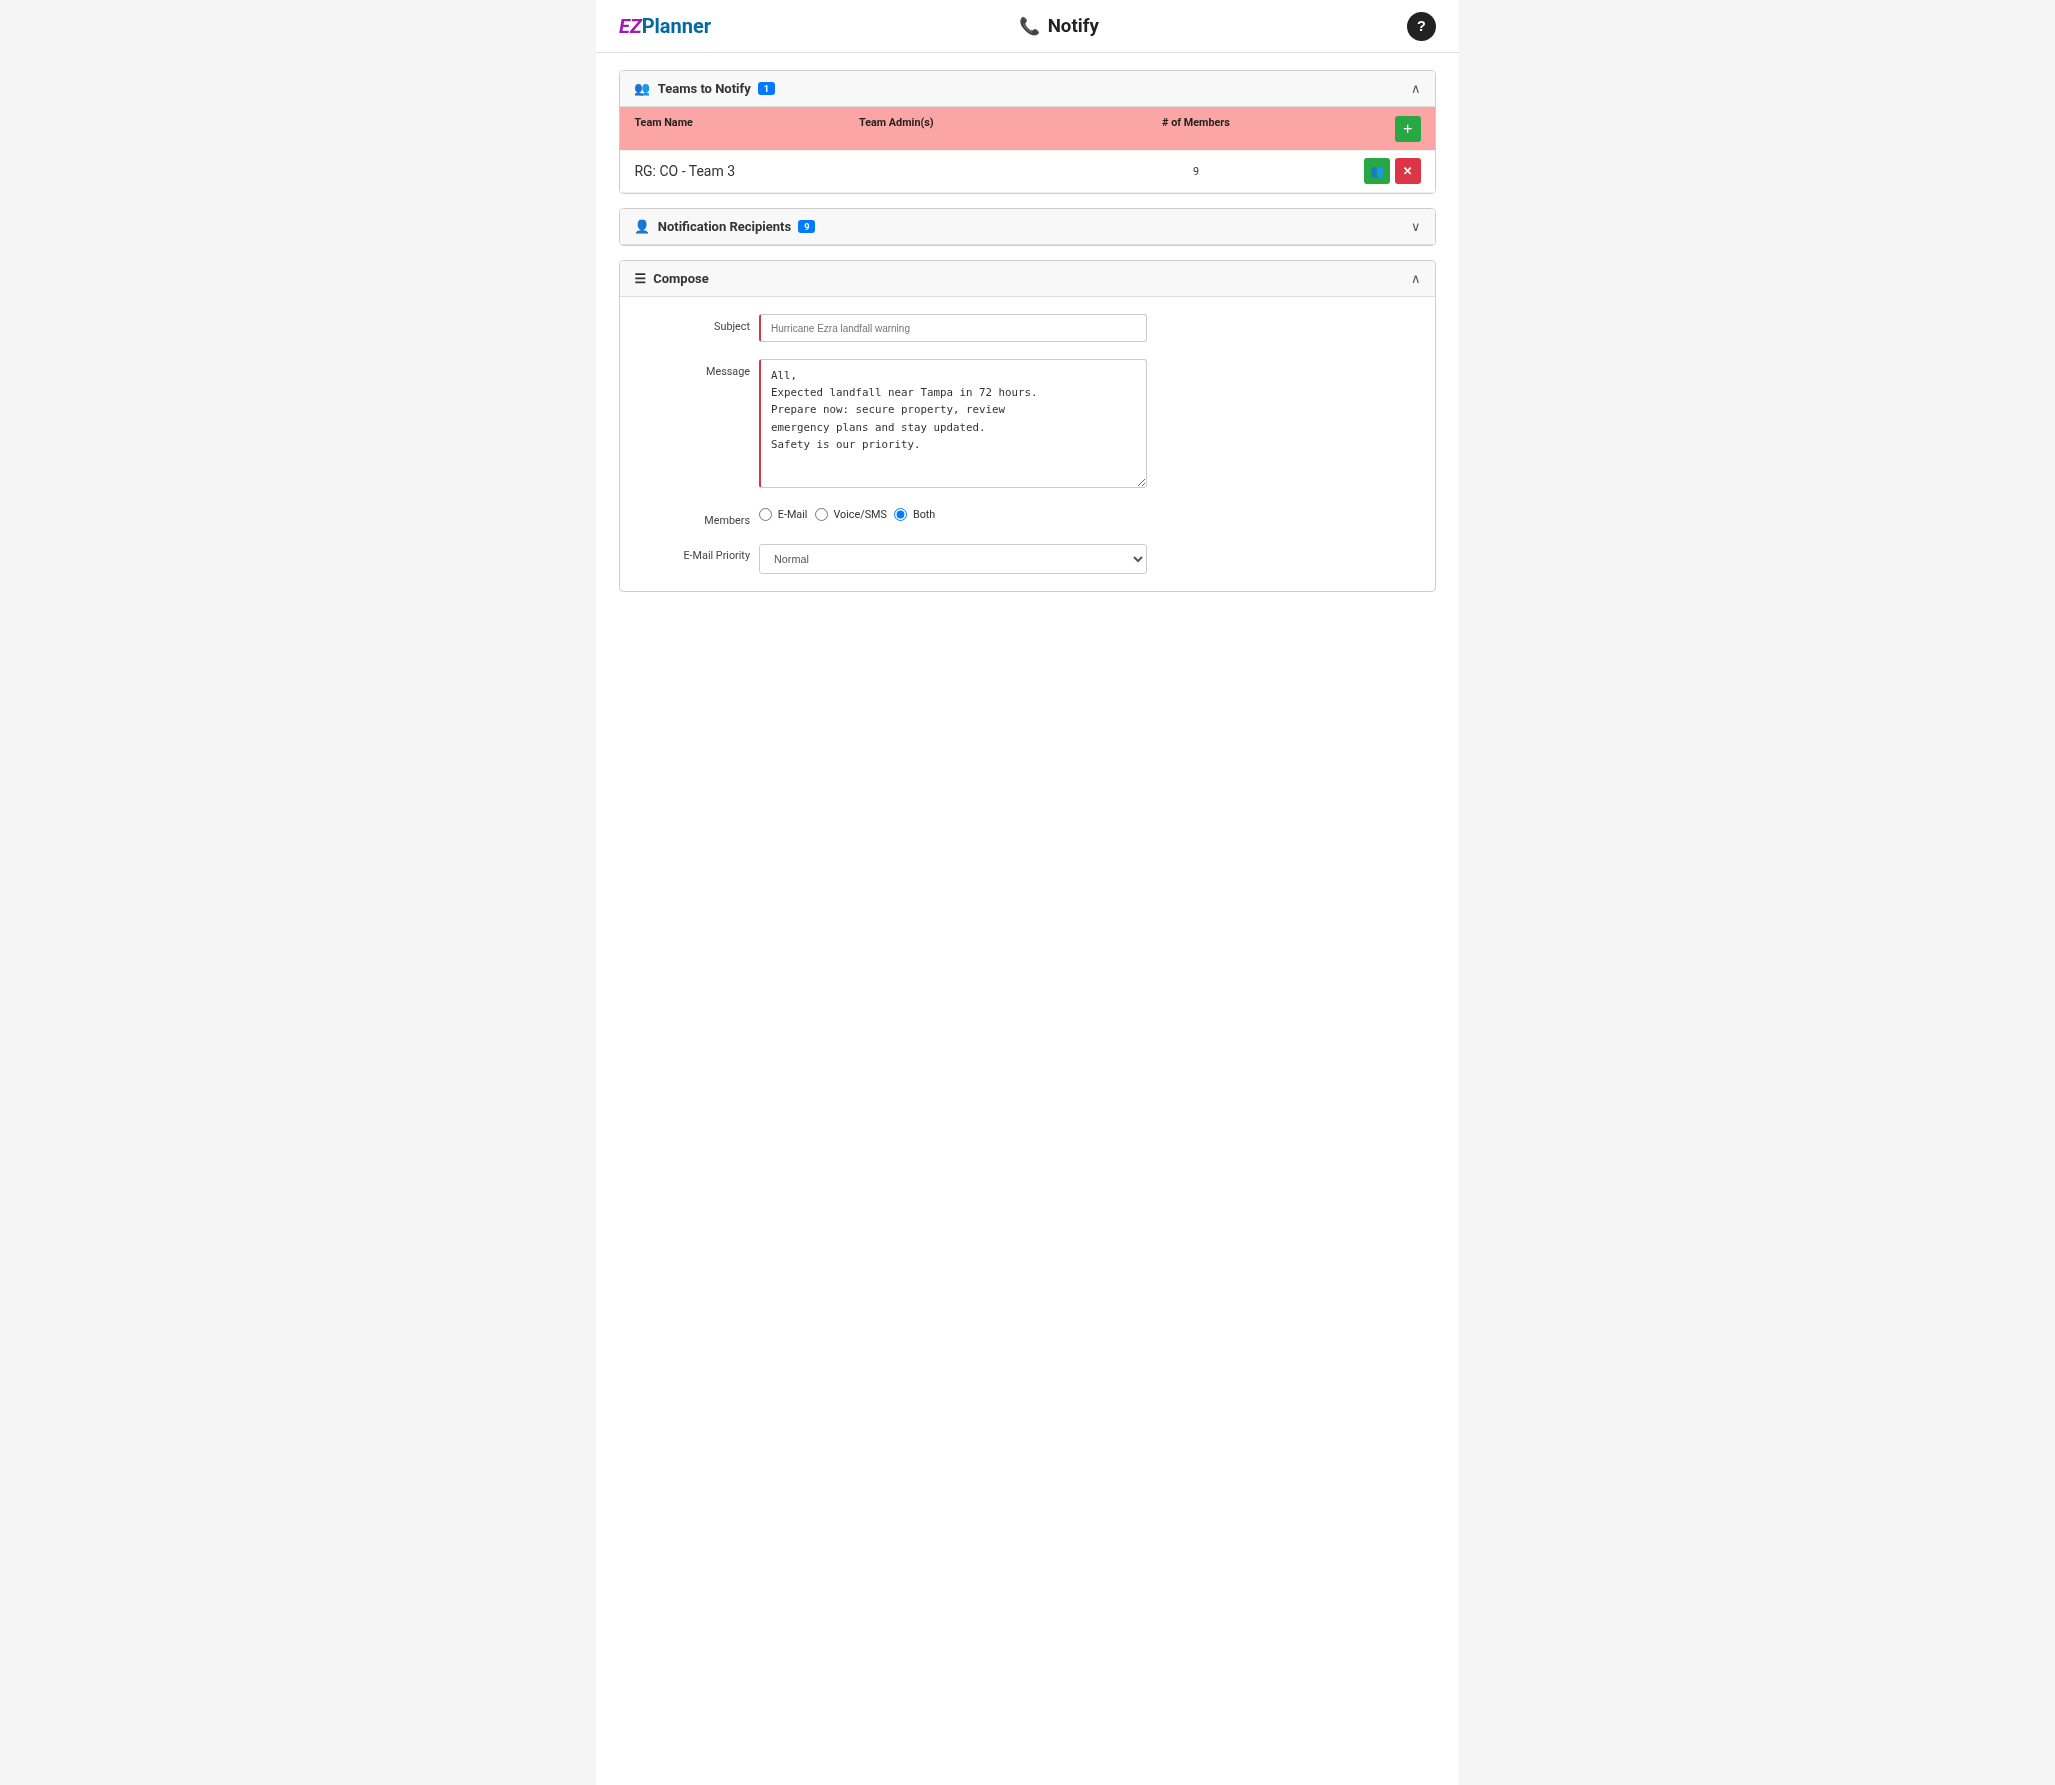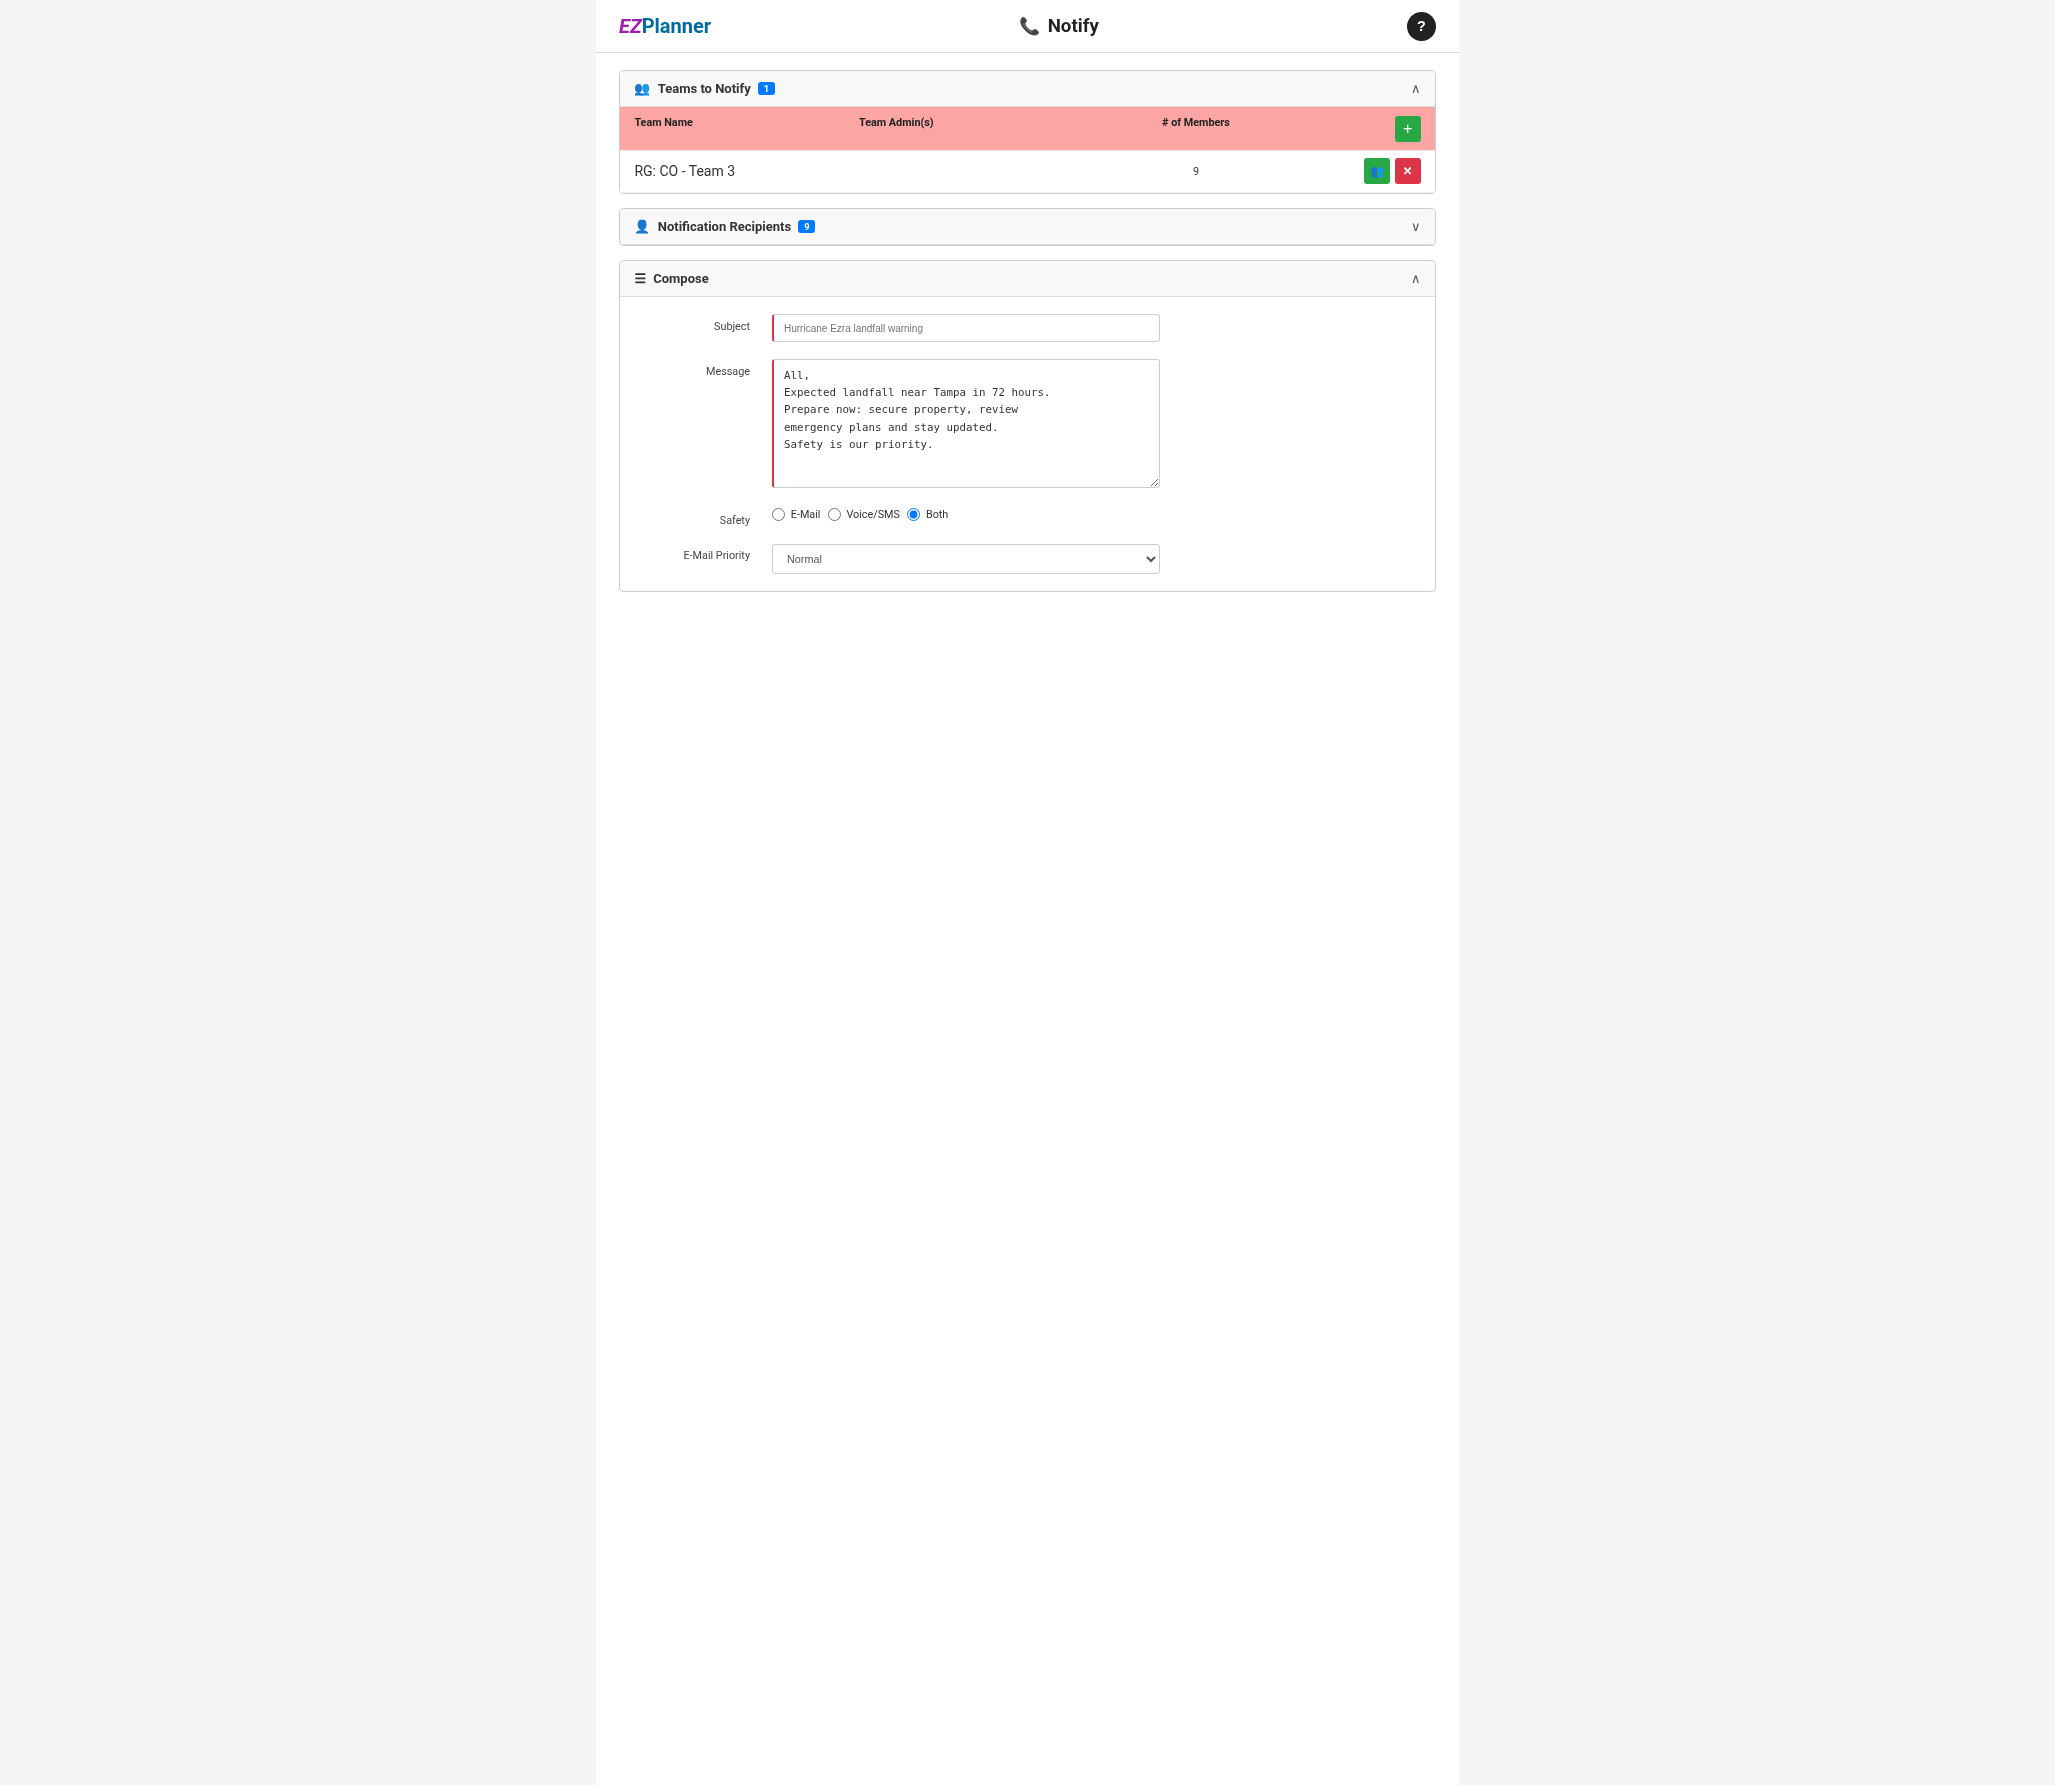--- a/index.html
+++ b/index.html
@@ -220,21 +220,21 @@
     .compose-body {
       padding: 17px 29px;
       display: flex;
       flex-direction: column;
       gap: 17px;
     }
 
     .form-row {
       display: flex;
       align-items: flex-start;
-      gap: 22px;
+      gap: 9px;
     }
 
     .form-label {
       width: 101px;
       min-width: 101px;
       font-size: 10.8px;
       color: #444;
       padding-top: 5.8px;
       text-align: right;
     }
@@ -396,21 +396,21 @@
           <div class="form-control-wrapper">
             <textarea class="message-textarea" style="">All,
 Expected landfall near Tampa in 72 hours.
 Prepare now: secure property, review
 emergency plans and stay updated.
 Safety is our priority.</textarea>
           </div>
         </div>
 
         <div class="form-row">
-          <label class="form-label">Safety</label>
+          <label class="form-label">Members</label>
           <div class="form-control-wrapper medium-options">
             <label class="medium-option">
               <input type="radio" name="medium" value="email" style="">
               <span>E-Mail</span>
             </label>
             <label class="medium-option">
               <input type="radio" name="medium" value="voice_sms" style="">
               <span>Voice/SMS</span>
             </label>
             <label class="medium-option">

